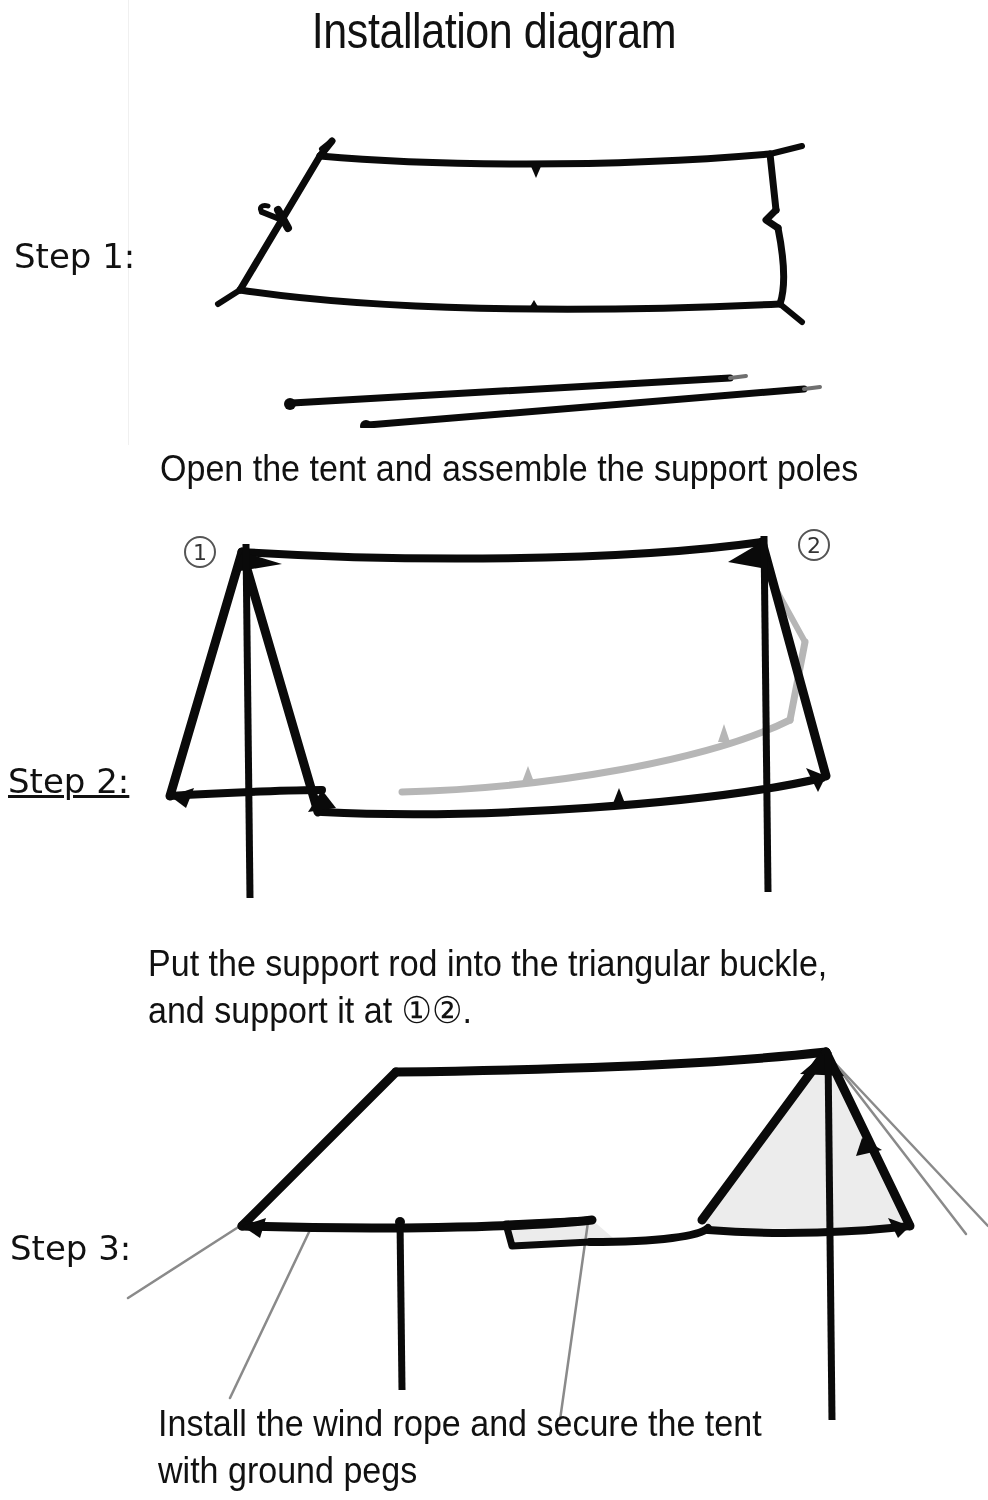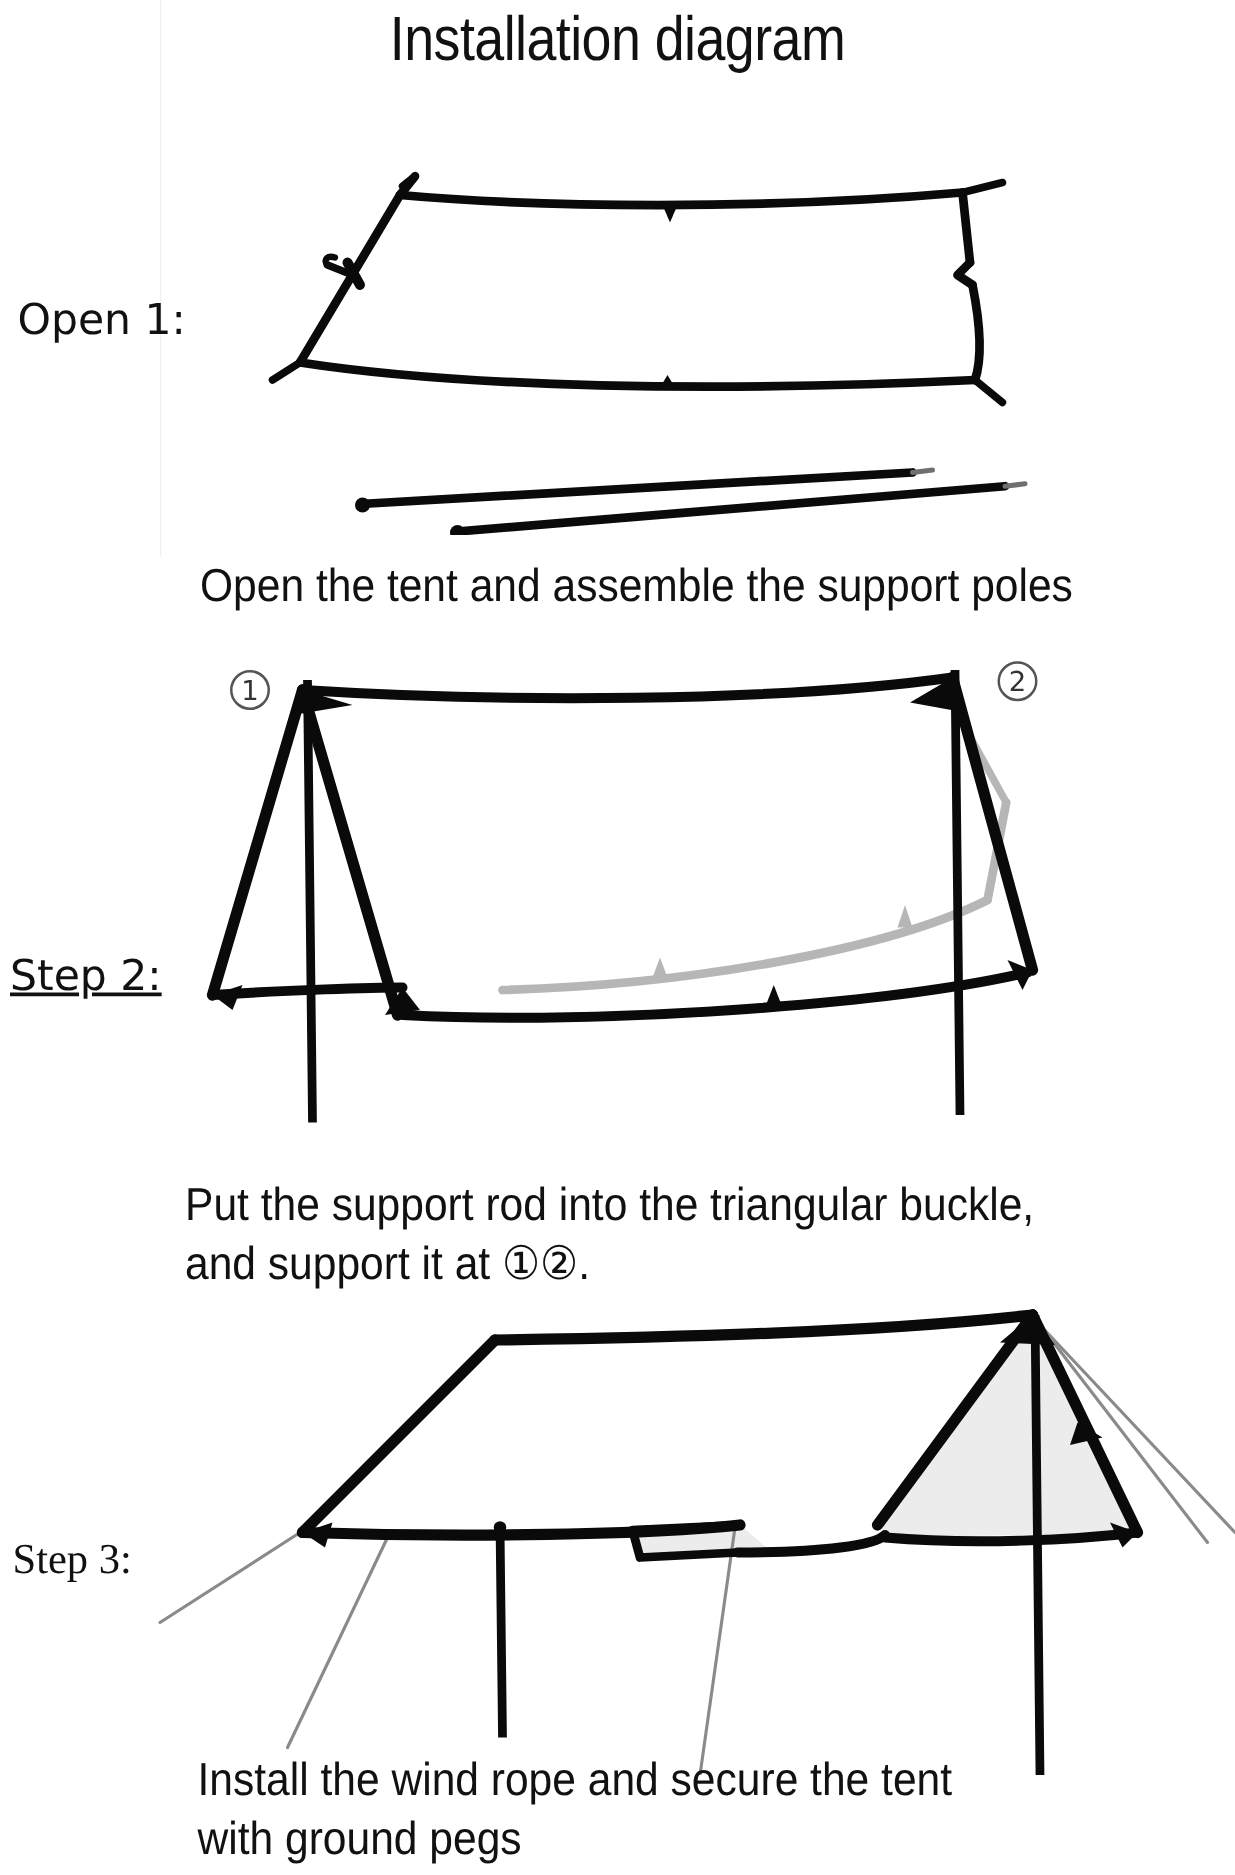--- a/index.html
+++ b/index.html
@@ -44,21 +44,21 @@
   .step-label {
     position: absolute;
     font-family: "DejaVu Sans", "Liberation Sans", sans-serif;
     font-size: 34px;
     line-height: 40px;
     color: #111111;
     white-space: nowrap;
   }
   .step-label.s1 { left: 14px; top: 236px; }
   .step-label.s2 { left: 8px;  top: 761px; text-decoration: underline; }
-  .step-label.s3 { left: 10px; top: 1228px; font-family: Liberation Serif, serif; }
+  .step-label.s3 { left: 10px; top: 1228px; }
 
   
   .caption {
     position: absolute;
     font-family: "Liberation Sans Narrow", "Liberation Sans", sans-serif;
     font-size: 37px;
     line-height: 47px;
     color: #111111;
     transform: scaleX(0.92);
     transform-origin: 0 0;
@@ -91,21 +91,21 @@
 </style>
 </head>
 <body>
 
 <div class="page">
 
   <div class="scan-line"></div>
 
   <div class="title">Installation diagram</div>
 
-  <div class="step-label s1">Open 1:</div>
+  <div class="step-label s1">Step 1:</div>
 
   <div class="figure fig1">
     <svg width="630" height="300" viewBox="0 0 630 300" xmlns="http://www.w3.org/2000/svg">
       <g fill="none" stroke="#0a0a0a" stroke-linecap="round" stroke-linejoin="round">
 
         <path d="M110 28 C 220 38, 400 40, 560 26" stroke-width="7"></path>
 
         <path d="M110 28 L 122 13" stroke-width="7"></path>
         <path d="M122 13 L 112 21" stroke-width="6"></path>
 

